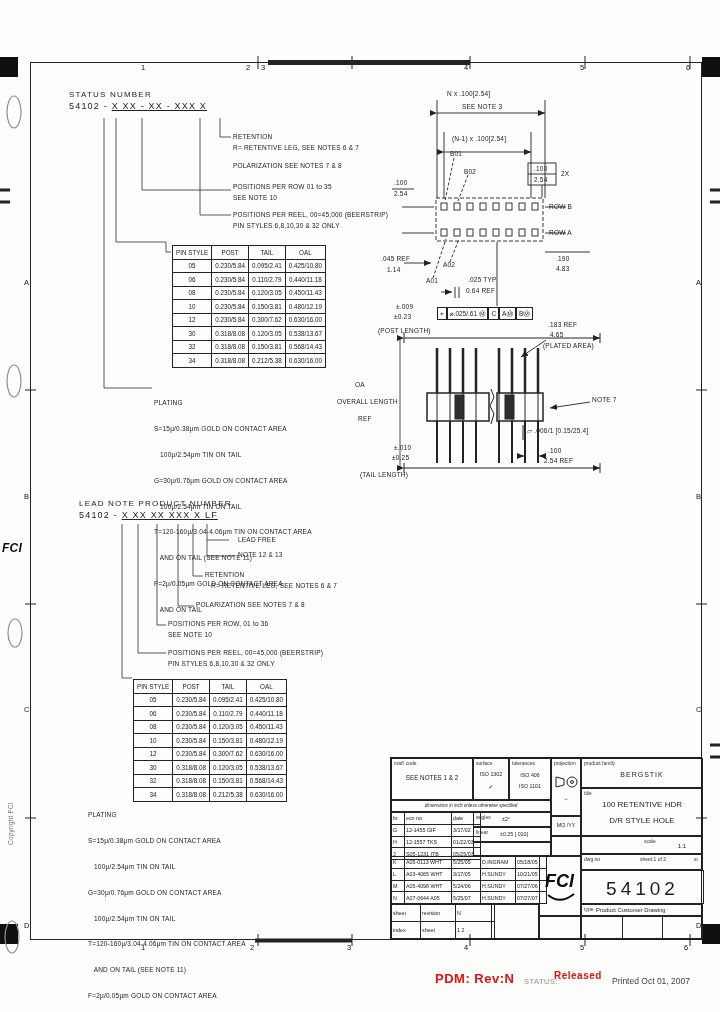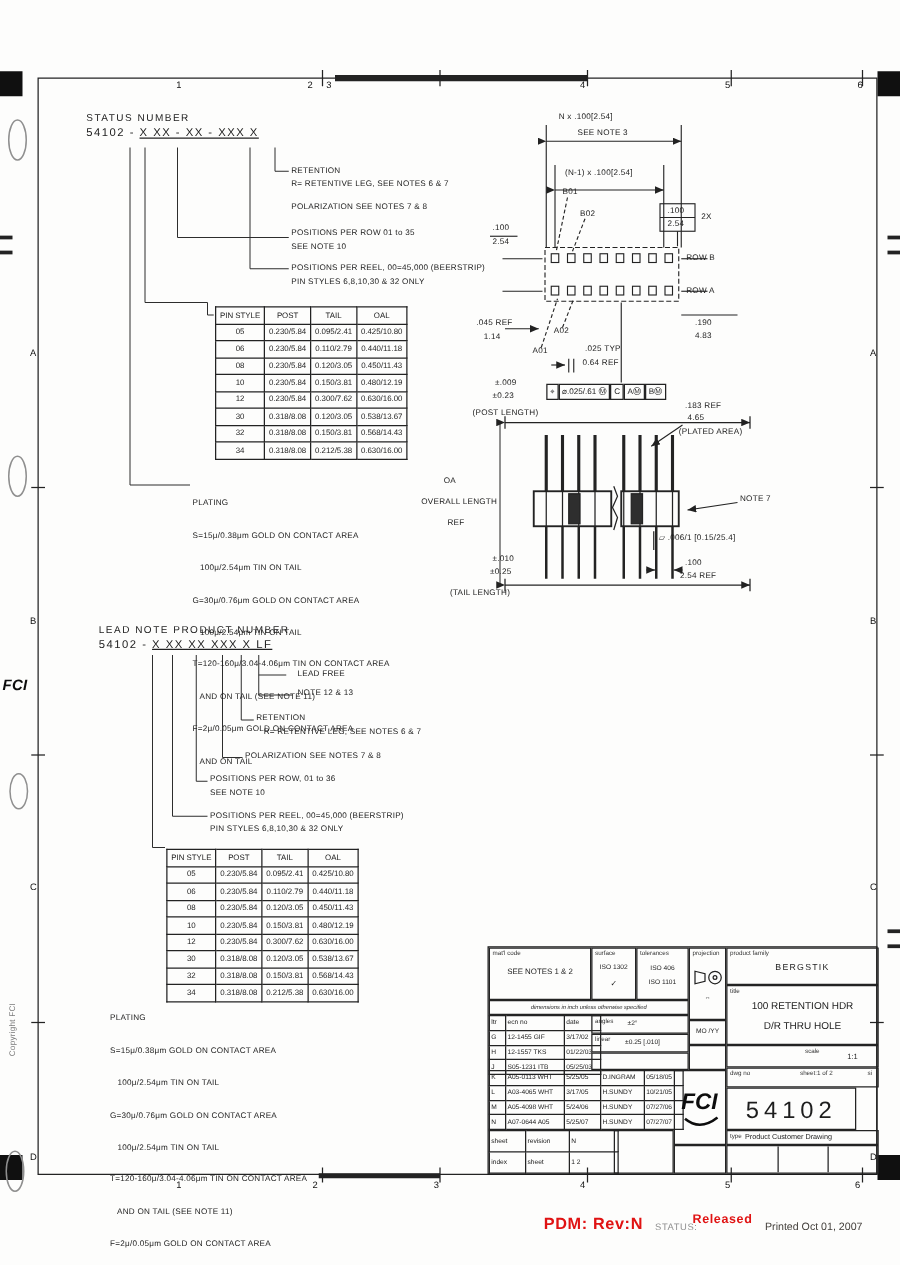--- a/index.html
+++ b/index.html
@@ -447,22 +447,22 @@
     <div class="cell" style="left:160px;top:58px;width:30px;height:20px">
       <span class="cv" style="top:5px;font-size:5.3px">MO /YY</span>
     </div>
     <div class="cell" style="left:160px;top:78px;width:30px;height:20px"></div>
     <div class="cell" style="left:190px;top:0;width:122px;height:30px">
       <span class="cl">product family</span>
       <span class="cv" style="top:12px;font-size:7px;letter-spacing:1px">BERGSTIK</span>
     </div>
     <div class="cell" style="left:190px;top:30px;width:122px;height:48px">
       <span class="cl">title</span>
-      <span class="cv" style="top:11px;font-size:8px">100 RETENTION HDR</span>
-      <span class="cv" style="top:27px;font-size:8px">D/R THRU HOLE</span>
+      <span class="cv" style="top:11px;font-size:8px">100 RETENTIVE HDR</span>
+      <span class="cv" style="top:27px;font-size:8px">D/R STYLE HOLE</span>
     </div>
     <div class="cell" style="left:190px;top:78px;width:122px;height:18px">
       <span class="cl" style="left:62px">scale</span>
       <span class="cv" style="left:40px;top:6px;font-size:6px">1:1</span>
     </div>
     <div class="cell" style="left:0;top:42px;width:160px;height:12px">
       <span class="cv" style="top:2px;font-size:4.6px;font-style:italic">dimensions in inch unless otherwise specified</span>
     </div>
     <table class="rt" style="left:0;top:54px">
       <tbody>
@@ -533,21 +533,21 @@
       <span class="logo-f" style="position:absolute;left:5px;top:14px;font-size:18px">FCI</span>
       <svg width="30" height="12" style="position:absolute;left:6px;top:36px">
         <path d="M2,2 Q14,12 28,1" stroke="#0d0d0d" stroke-width="2" fill="none"></path>
       </svg>
     </div>
     <div class="cell" style="left:190px;top:96px;width:122px;height:16px">
       <span class="cl">dwg no</span>
       <span class="cl" style="left:58px">sheet:1 of 2</span>
       <span class="cl" style="left:112px">si</span>
     </div>
-    <div class="cell" style="left:190px;top:112px;width:104px;height:34px">
+    <div class="cell" style="left:190px;top:112px;width:123px;height:34px">
       <span class="cv" id="dwgno" style="top:7px">54102</span>
     </div>
     <div class="cell" style="left:190px;top:146px;width:122px;height:12px">
       <span class="cl">type</span>
       <span class="cv" style="left:14px;top:2px;font-size:5.8px;text-align:left">Product Customer Drawing</span>
     </div>
     <div class="cell" style="left:190px;top:158px;width:122px;height:23px">
       <div style="position:absolute;left:40px;top:0;width:1px;height:100%;background:#232323"></div>
       <div style="position:absolute;left:80px;top:0;width:1px;height:100%;background:#232323"></div>
     </div>

